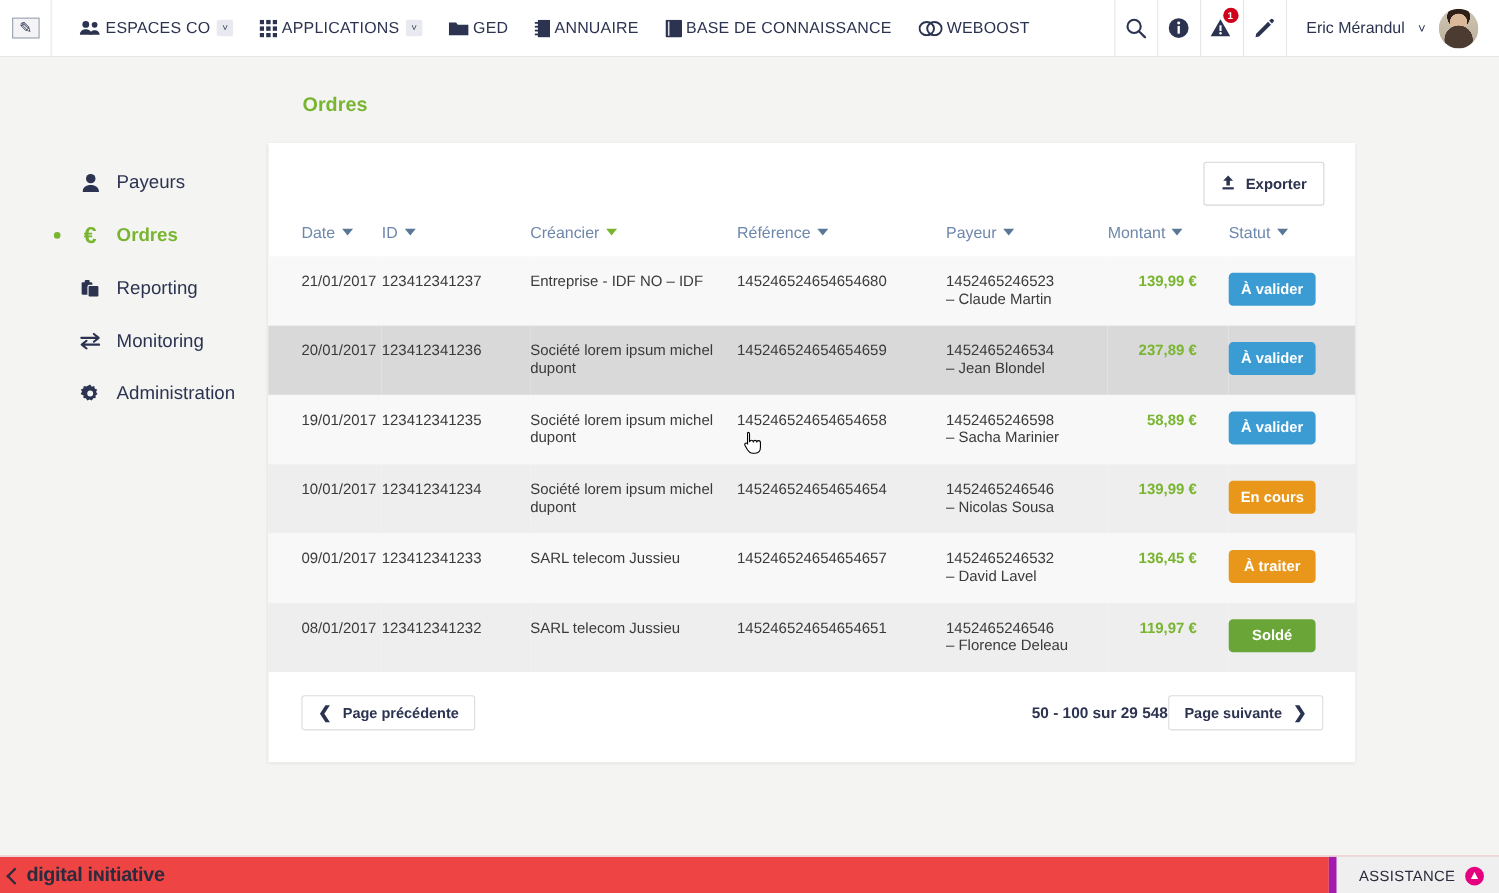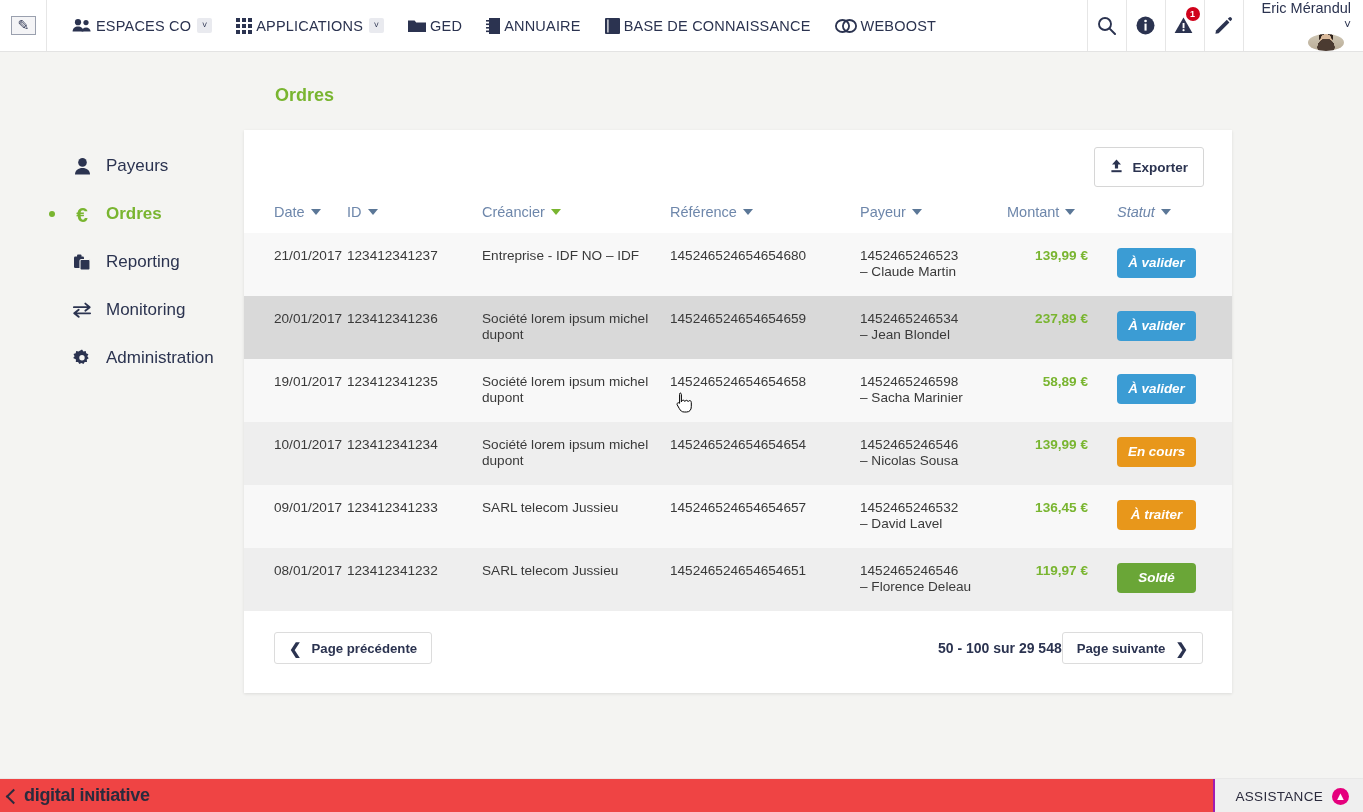--- a/index.html
+++ b/index.html
@@ -84,28 +84,27 @@
     background: #d0021b;
     color: #fff;
     font-size: 9px;
     font-weight: bold;
     width: 14px; height: 14px;
     border-radius: 50%;
     display: flex; align-items: center; justify-content: center;
     line-height: 1;
   }
   .user-cell {
-    display: flex; align-items: flex-end; gap: 2px;
+    display: flex; align-items: center; gap: 12px;
     padding: 0 12px 0 18px;
     border-left: 1px solid #e6e6e6;
     color: #2b3350;
     font-size: 14.5px;
     cursor: pointer;
     white-space: nowrap;
-    flex-direction: column;
   }
   .avatar {
     width: 36px; height: 36px;
     border-radius: 50%;
     margin-right: 7px;
     background:
       radial-gradient(circle at 50% 78%, #4b3b31 0 38%, rgba(0,0,0,0) 39%),
       radial-gradient(circle at 50% 34%, #d9b99a 0 26%, rgba(0,0,0,0) 27%),
       radial-gradient(circle at 50% 20%, #2e2018 0 30%, rgba(0,0,0,0) 31%),
       linear-gradient(#cfc6b4, #b9ad97);
@@ -213,21 +212,21 @@
   tr.r-odd td  { background: #f8f8f8; }
   tr.r-even td { background: #eeeeee; }
   tr.r-hover td { background: #d9d9d9; }
 
   .c-date { width: 103px; padding-left: 30px !important; }
   .c-id   { width: 135px; }
   .c-cre  { width: 188px; padding-right: 14px !important; }
   .c-ref  { width: 190px; }
   .c-pay  { width: 147px; }
   .c-mon  { width: 110px; text-align: right; padding-right: 29px !important; }
-  .c-sta  { width: 115px; font-style: italic; }
+  .c-sta  { width: 115px; }
   .amount { color: #79b530; font-weight: bold; white-space: nowrap; }
   .payer-name { display: block; }
   .badge {
     display: inline-flex; align-items: center; justify-content: center;
     min-width: 79px; height: 30px;
     padding: 0 11px;
     border-radius: 4px;
     color: #ffffff;
     font-size: 13.4px;
     font-weight: bold;
@@ -293,21 +292,21 @@
     margin-right: 3px;
     position: relative; top: 1px;
   }
   .assistance {
     position: absolute;
     right: 0; top: 0;
     height: 34px;
     display: flex; align-items: center; gap: 9px;
     padding: 0 14px 0 20px;
     background: #efefef;
-    border-left: 2px solid #a21caf;
+    border-left: 7px solid #a21caf;
     color: #2b2b3d;
     font-size: 13.5px;
     letter-spacing: .3px;
     cursor: pointer;
   }
   .assist-dot {
     width: 17px; height: 17px;
     border-radius: 50%;
     background: #e5007d;
     display: inline-flex; align-items: center; justify-content: center;

